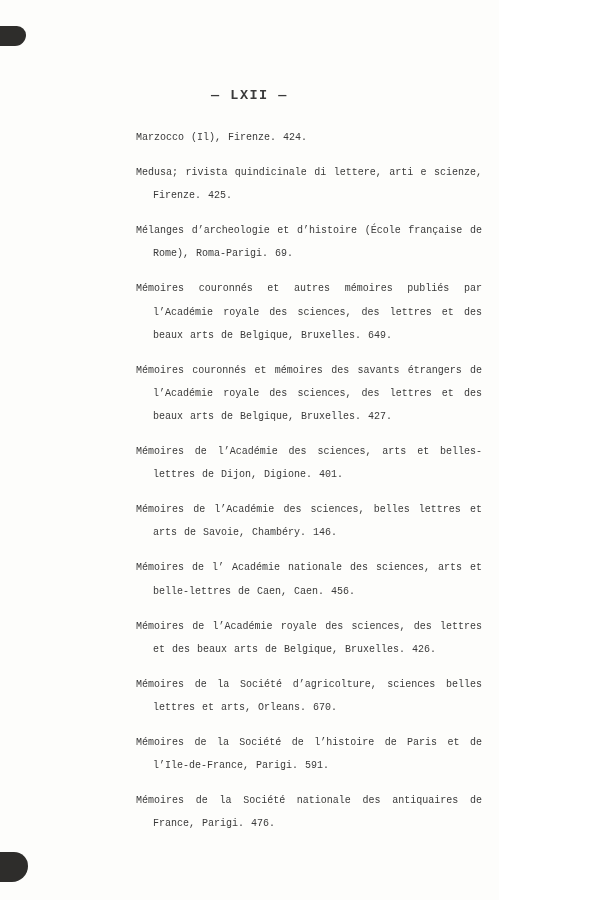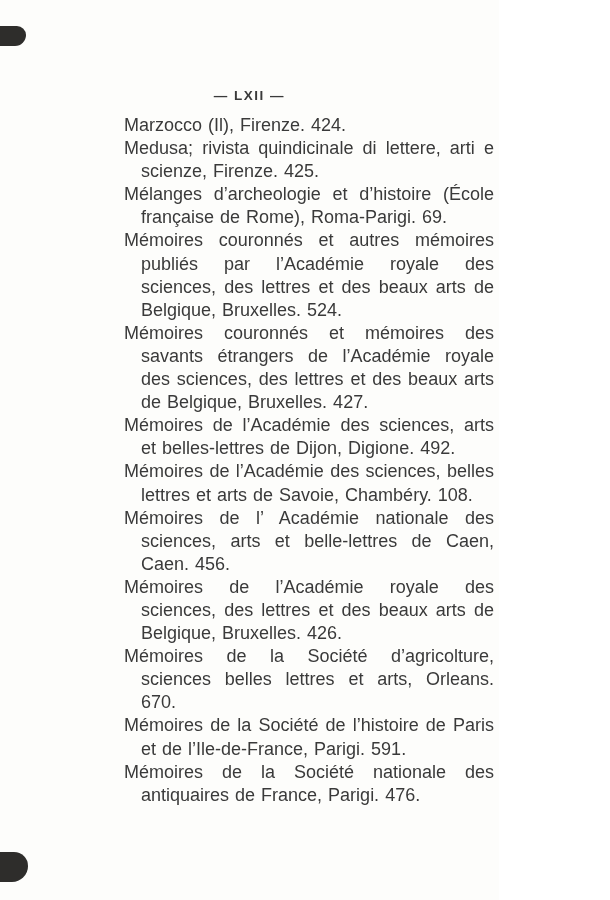--- a/index.html
+++ b/index.html
@@ -6,43 +6,43 @@
     margin: 0;
     padding: 0;
     background: #ffffff;
   }
   .page {
     position: relative;
     width: 499px;
     height: 900px;
     background: #fdfdfb;
     overflow: hidden;
-    font-family: Liberation Sans, sans-serif;
+    font-family: Liberation Mono, monospace;
     color: #353535;
   }
   .page-number {
     position: absolute;
     top: 88px;
     left: 0;
     width: 100%;
     text-align: center;
     font-size: 13.5px;
     letter-spacing: 1.5px;
     color: #3a3a3a;
     font-weight: bold;
   }
   .text-block {
     position: absolute;
     top: 114px;
     left: 124px;
     width: 370px;
   }
   .entry {
-    margin: 0;
-    font-size: 18px;
+    margin: 12px;
+    font-size: 10px;
     line-height: 23.1px;
     text-align: justify;
     padding-left: 17px;
     text-indent: -17px;
     color: #3a3a3a;
     word-spacing: 1px;
   }
   
   .blob {
     position: absolute;
@@ -70,24 +70,24 @@
 
   <div class="blob blob-top"></div>
   <div class="blob blob-bottom"></div>
 
   <div class="page-number">— LXII —</div>
 
   <div class="text-block">
     <p class="entry">Marzocco (Il), Firenze. 424.</p>
     <p class="entry">Medusa; rivista quindicinale di lettere, arti e scienze, Firenze. 425.</p>
     <p class="entry">Mélanges d’archeologie et d’histoire (École française de Rome), Roma-Parigi. 69.</p>
-    <p class="entry">Mémoires couronnés et autres mémoires publiés par l’Académie royale des sciences, des lettres et des beaux arts de Belgique, Bruxelles. 524.</p>
+    <p class="entry">Mémoires couronnés et autres mémoires publiés par l’Académie royale des sciences, des lettres et des beaux arts de Belgique, Bruxelles. 649.</p>
     <p class="entry">Mémoires couronnés et mémoires des savants étrangers de l’Académie royale des sciences, des lettres et des beaux arts de Belgique, Bruxelles. 427.</p>
-    <p class="entry">Mémoires de l’Académie des sciences, arts et belles-lettres de Dijon, Digione. 492.</p>
-    <p class="entry">Mémoires de l’Académie des sciences, belles lettres et arts de Savoie, Chambéry. 108.</p>
+    <p class="entry">Mémoires de l’Académie des sciences, arts et belles-lettres de Dijon, Digione. 401.</p>
+    <p class="entry">Mémoires de l’Académie des sciences, belles lettres et arts de Savoie, Chambéry. 146.</p>
     <p class="entry">Mémoires de l’ Académie nationale des sciences, arts et belle-lettres de Caen, Caen. 456.</p>
     <p class="entry">Mémoires de l’Académie royale des sciences, des lettres et des beaux arts de Belgique, Bruxelles. 426.</p>
     <p class="entry">Mémoires de la Société d’agricolture, sciences belles lettres et arts, Orleans. 670.</p>
     <p class="entry">Mémoires de la Société de l’histoire de Paris et de l’Ile-de-France, Parigi. 591.</p>
     <p class="entry">Mémoires de la Société nationale des antiquaires de France, Parigi. 476.</p>
 
   </div>
 
 </div>
 

